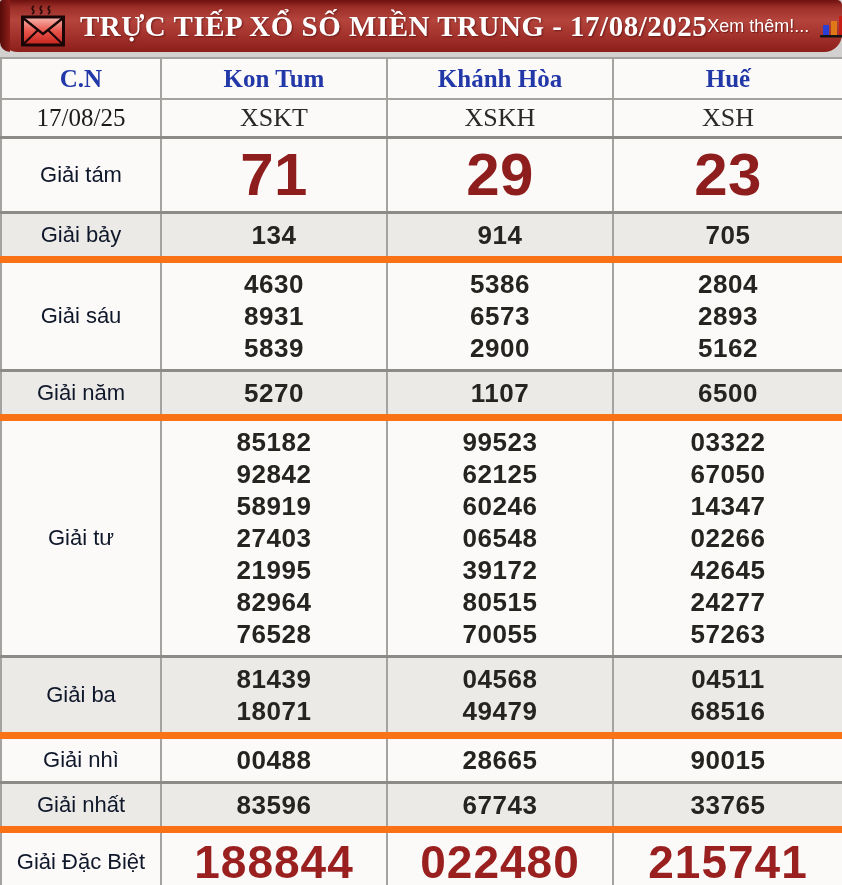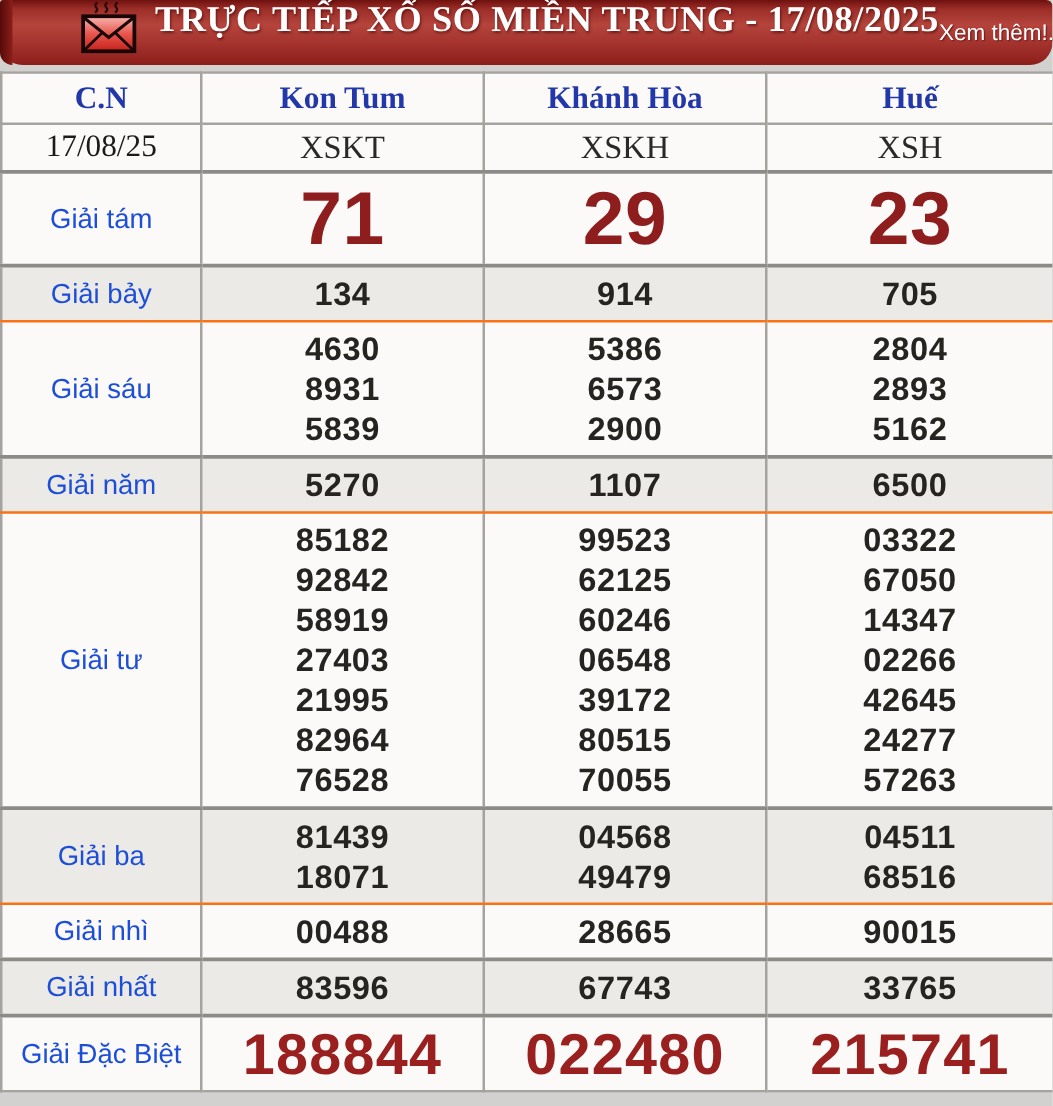--- a/index.html
+++ b/index.html
@@ -11,21 +11,21 @@
   }
 
   
   .header-bar {
     position: relative;
     height: 52px;
     width: 842px;
     background: linear-gradient(180deg, #6e110f 0%, #9c2e28 14%, #b4443c 38%, #a83630 62%, #8c1e1a 100%);
     border-radius: 5px 5px 18px 18px;
     display: flex;
-    padding-left: 44px;
+    align-items: center;
   }
   .header-bar::before {
     content: '';
     position: absolute;
     left: 0; top: 0; bottom: 0;
     width: 10px;
     background: linear-gradient(90deg, #550b09, #8c1e1a);
     border-radius: 5px 0 0 18px;
   }
   .mail-icon-wrap {
@@ -86,38 +86,38 @@
     color: #1d1b19;
   }
   .code-cell {
     font-family: "Liberation Serif", serif;
     font-size: 26px;
     color: #2b2927;
   }
 
   td.label-cell {
     font-size: 22px;
-    color: #1d4ed8;
+    color: #0f172a;
     background: inherit;
     padding: 4px 1px;
   }
   td.num-cell { padding: 5px 0; }
   .num {
     font-weight: bold;
     font-size: 26px;
     line-height: 32px;
     color: #262421;
     letter-spacing: 0.5px;
   }
 
   tr.prize-row { background: #fbfaf9; }
   tr.shade { background: #eceae7; }
   tr.shade td {
     border-top: 3px solid #8d8b88;
-    border-bottom: 2px solid #f97316;
+    border-bottom: 7px solid #f97316;
   }
   tr.big-red td { border-top: 3px solid #8d8b88; }
   tr.big-red .num {
     font-size: 60px;
     line-height: 62px;
     color: #8e1d1d;
   }
   tr.special-red td { border-top: 3px solid #8d8b88; }
   tr.special-red .num {
     font-size: 46px;

